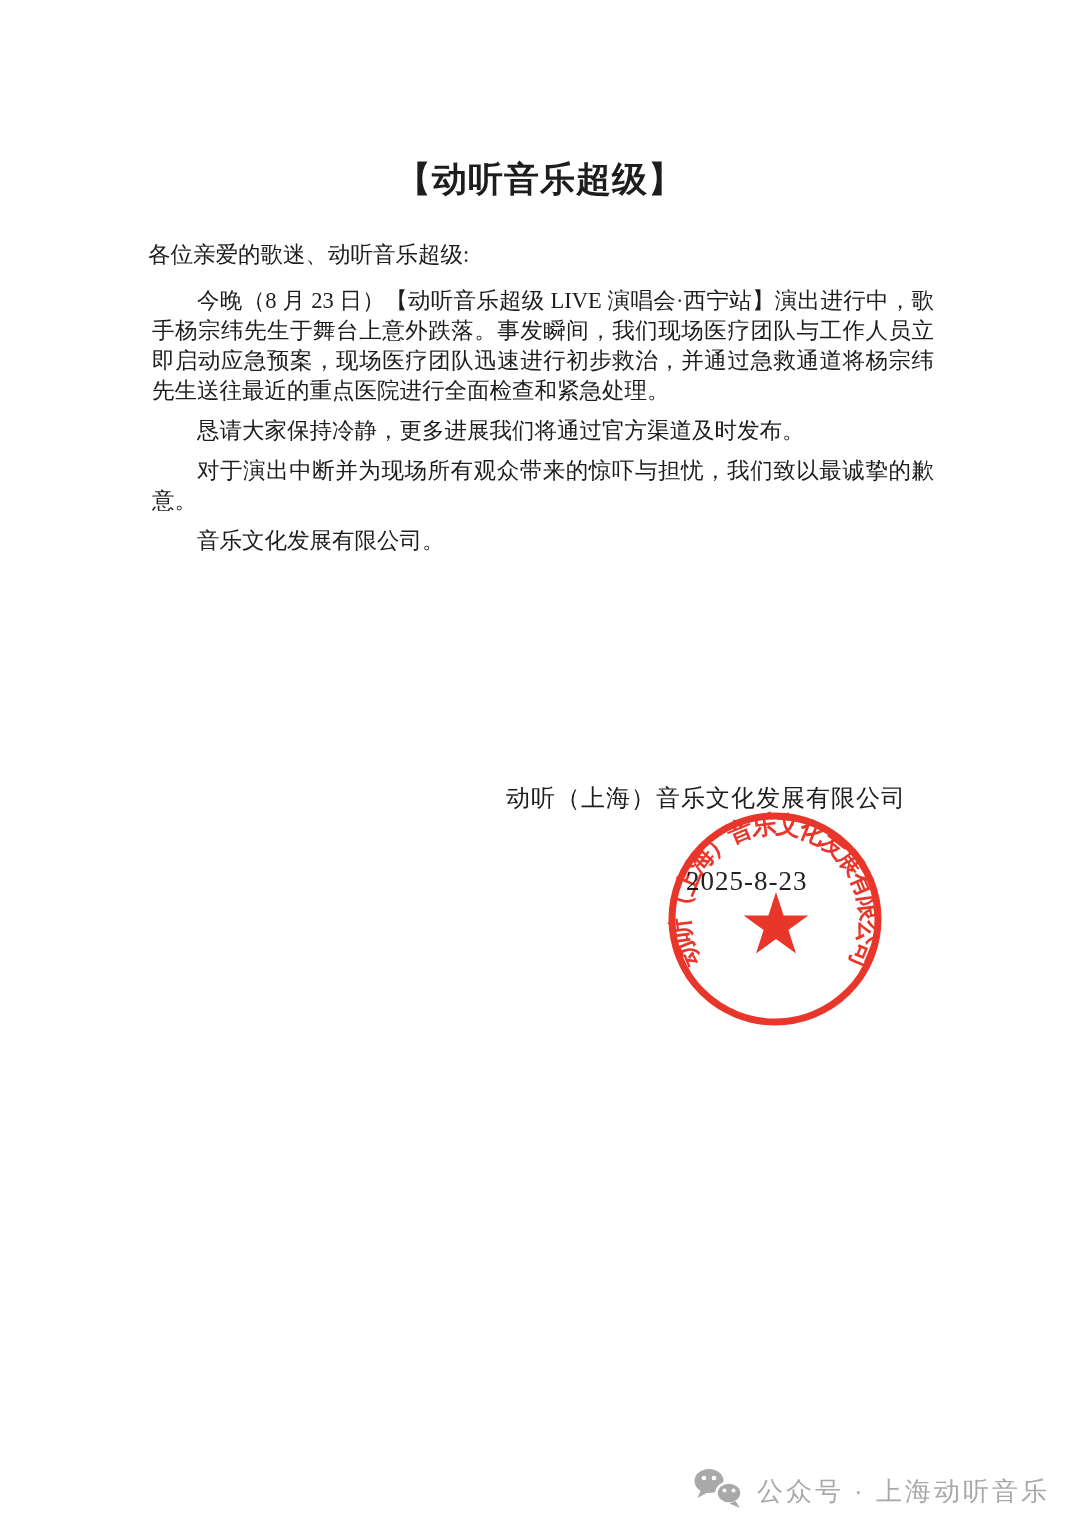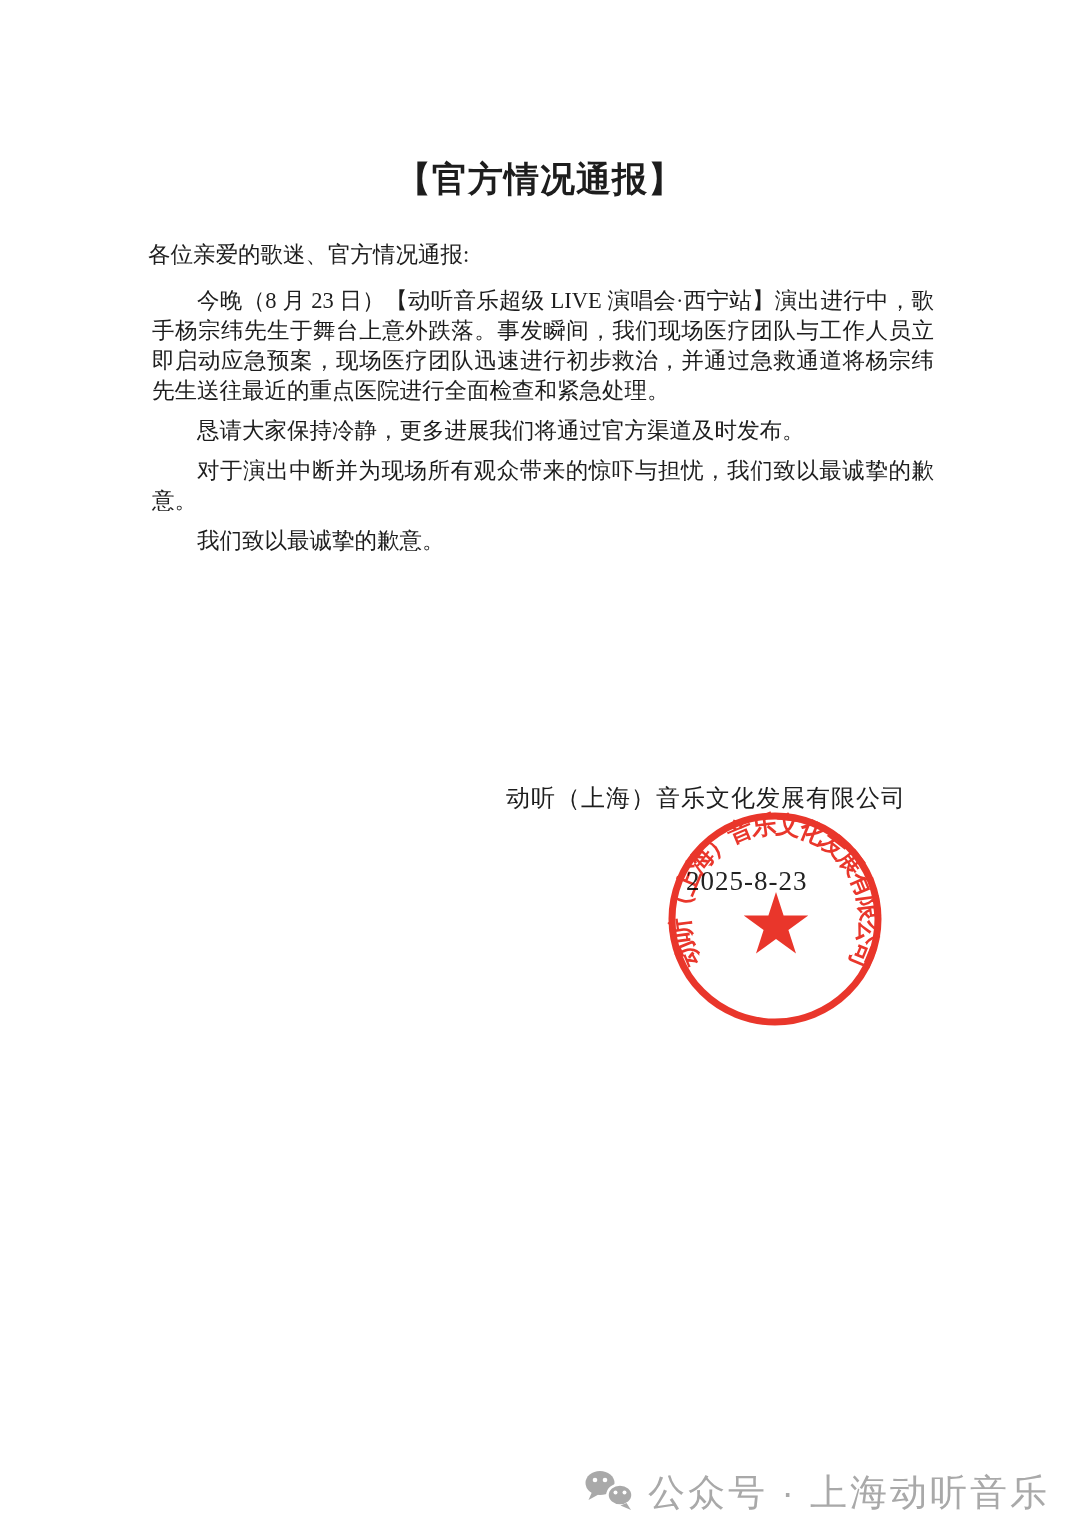--- a/index.html
+++ b/index.html
@@ -33,37 +33,37 @@
   }
   .stamp{
     position:absolute;left:666px;top:810px;width:218px;height:218px;
     z-index:3;opacity:.93;mix-blend-mode:multiply;
   }
   .stamp text{font-family:"Liberation Serif","DejaVu Serif",serif;font-weight:600;}
   .watermark{
     position:absolute;right:30px;top:1468px;
     display:flex;align-items:center;gap:12px;
     font-family:"Liberation Sans","DejaVu Sans",sans-serif;
-    font-size:37px;color:#a9a9a9;letter-spacing:3px;
+    font-size:26px;color:#a9a9a9;letter-spacing:3px;
   }
   .watermark .icon{flex:0 0 auto;display:block;}
 </style>
 </head>
 <body>
 
 <div class="page">
 
-  <h1 class="title">【官方情况通报】</h1>
+  <h1 class="title">【动听音乐超级】</h1>
 
   <div class="body-text">
-    <p class="salutation">各位亲爱的歌迷、官方情况通报:</p>
+    <p class="salutation">各位亲爱的歌迷、动听音乐超级:</p>
     <p class="para">今晚（8 月 23 日）【动听音乐超级 LIVE 演唱会·西宁站】演出进行中，歌手杨宗纬先生于舞台上意外跌落。事发瞬间，我们现场医疗团队与工作人员立即启动应急预案，现场医疗团队迅速进行初步救治，并通过急救通道将杨宗纬先生送往最近的重点医院进行全面检查和紧急处理。</p>
     <p class="para">恳请大家保持冷静，更多进展我们将通过官方渠道及时发布。</p>
     <p class="para">对于演出中断并为现场所有观众带来的惊吓与担忧，我们致以最诚挚的歉意。</p>
-    <p class="para">我们致以最诚挚的歉意。</p>
+    <p class="para">音乐文化发展有限公司。</p>
   </div>
 
   <p class="signature">动听（上海）音乐文化发展有限公司</p>
 
   <div class="date">2025-8-23</div>
 
   <svg class="stamp" viewBox="0 0 218 218" aria-hidden="true">
     <circle cx="109" cy="109" r="103" fill="none" stroke-width="7" stroke="#e8261a"></circle>
     <path id="sealArc" d="M 36.1 154.6 A 86 86 0 1 1 181.9 154.6" fill="none"></path>
     <text font-size="25" letter-spacing="-2.5" fill="#e8261a">

